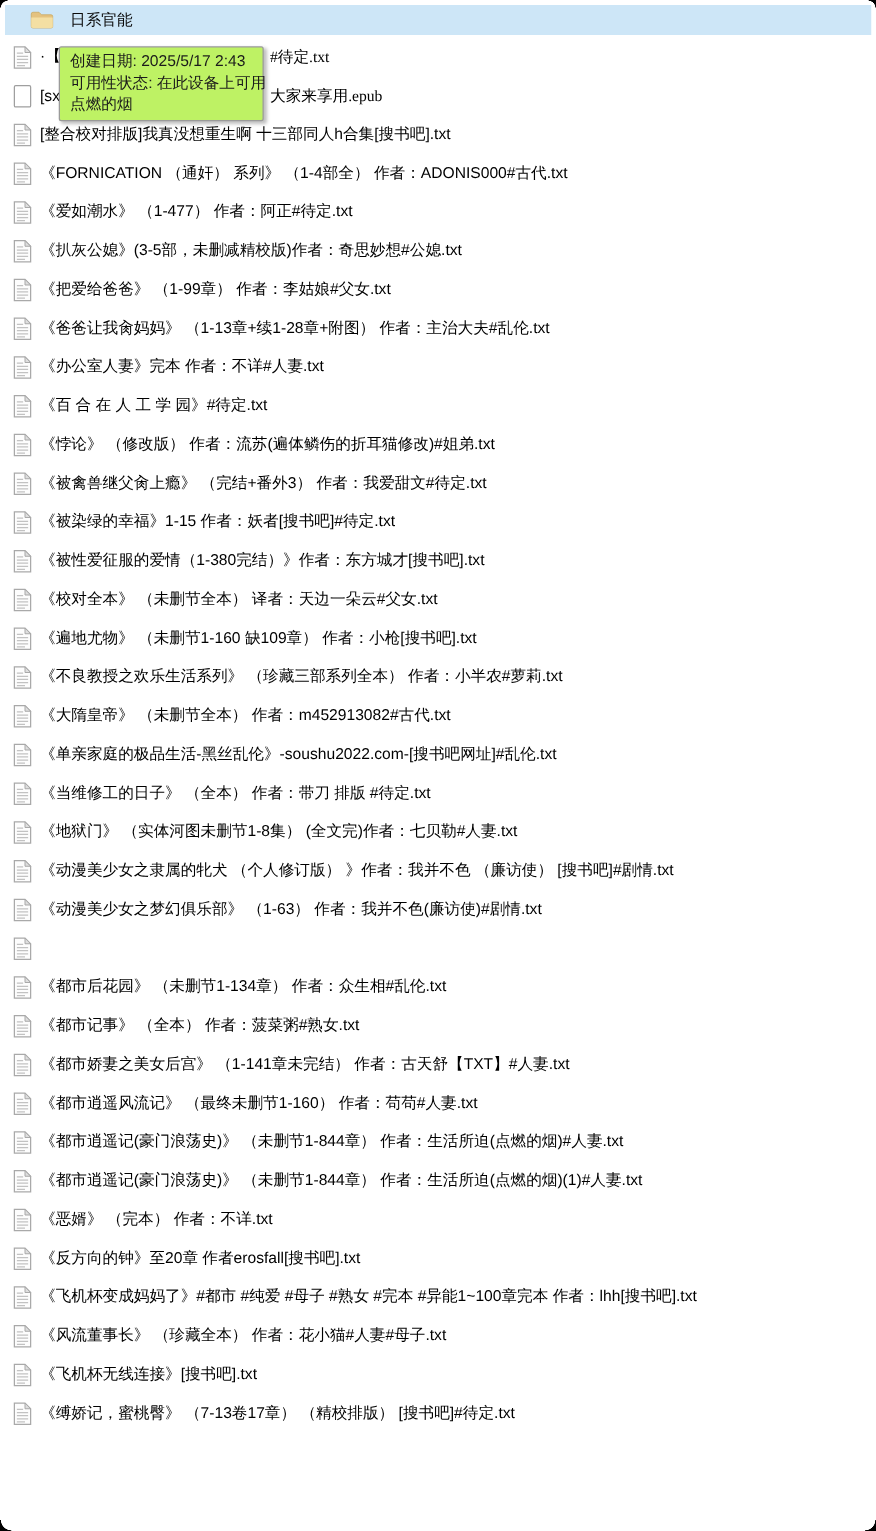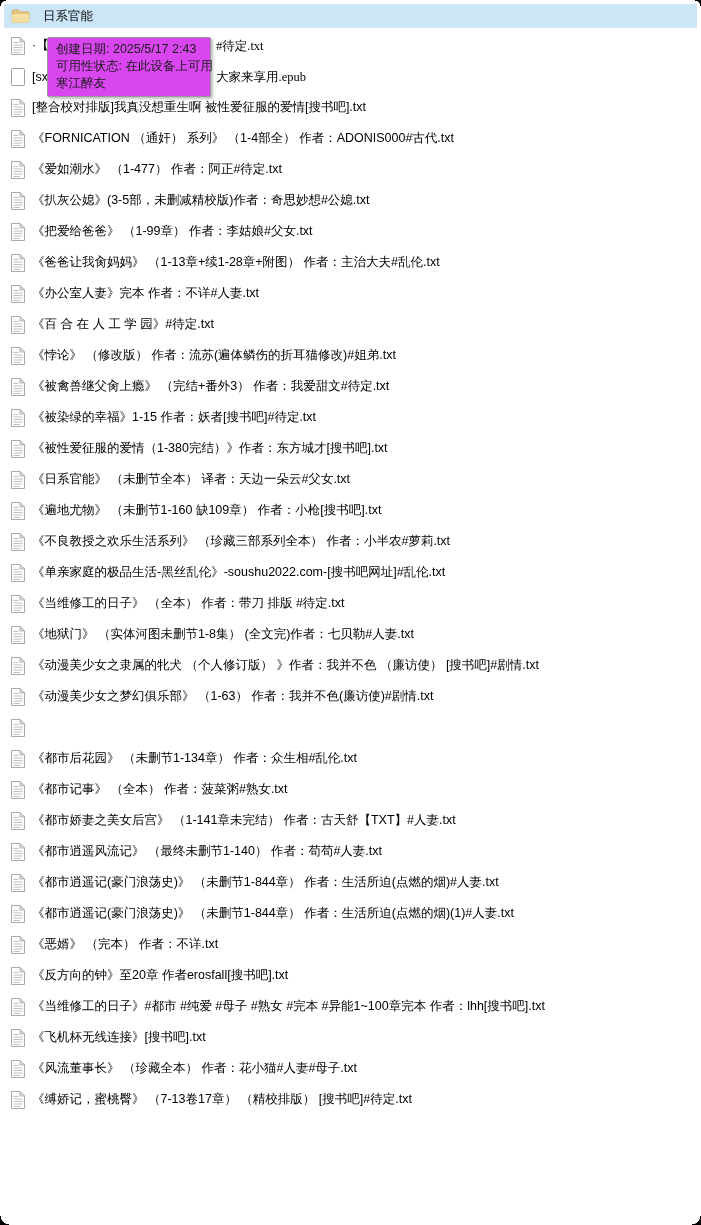--- a/index.html
+++ b/index.html
@@ -5,33 +5,33 @@
   html,body{margin:0;padding:0;}
   body{
     width:701px;height:1225px;position:relative;overflow:hidden;
     background:#ffffff;
     font-family:"Liberation Sans","DejaVu Sans",sans-serif;
   }
   
   .header-row{
     position:absolute;left:4px;top:4px;right:4px;height:24px;
     background:#cde6f7;display:flex;align-items:center;
-    padding-left:7px;gap:7px;box-sizing:border-box;
+    padding-left:20px;gap:7px;box-sizing:border-box;
   }
   .header-label{font-size:12.5px;color:#0a0a0a;}
   
   .file-list{position:absolute;top:30px;left:0;right:0;}
   .row{height:31px;display:flex;align-items:center;padding-left:10px;position:relative;}
   .icon{flex:none;margin-right:6px;display:flex;align-items:center;}
   .label{font-size:12.5px;color:#000;white-space:nowrap;}
   .suffix{position:absolute;left:216px;top:50%;transform:translateY(-50%);font-family:Liberation Serif, serif;}
   
   .tooltip{
     position:absolute;left:47px;top:37px;width:164px;box-sizing:border-box;
-    background:#d946ef;border:1px solid #9a9a9a;border-radius:2px;
+    background:#bef264;border:1px solid #9a9a9a;border-radius:2px;
     padding:3px 8px 4px 8px;z-index:10;
     box-shadow:2px 2px 3px rgba(0,0,0,0.25);
   }
   .tooltip div{font-size:12.5px;line-height:17px;color:#1b1b1b;white-space:nowrap;}
   
   .corner{position:absolute;z-index:30;}
   .c-tl{left:0;top:0;width:6px;height:6px;
     background:radial-gradient(circle at 100% 100%, transparent 5px, #000 5.5px);}
   .c-tr{right:0;top:0;width:6px;height:6px;
     background:radial-gradient(circle at 0% 100%, transparent 5px, #000 5.5px);}
@@ -78,21 +78,21 @@
   </div>
     <div class="row">
     <span class="icon">
       <svg width="16" height="20" viewBox="0 0 16 20">
         <path d="M1.5 1.5 L10 1.5 L14.5 6 L14.5 18.5 L1.5 18.5 Z" fill="#fdfdfd" stroke="#a9a9a9" stroke-width="1"></path>
         <path d="M10 1.5 L10 6 L14.5 6 Z" fill="#dedede" stroke="#a9a9a9" stroke-width="0.8"></path>
         <path d="M3.5 6.5 L8.5 6.5 M3.5 9 L12.5 9 M3.5 11.5 L12.5 11.5 M3.5 14 L12.5 14 M3.5 16.5 L10 16.5" stroke="#c2c2c2" stroke-width="1"></path>
       </svg>
     </span>
 
-    <span class="label">[整合校对排版]我真没想重生啊 被性爱征服的爱情[搜书吧].txt</span>
+    <span class="label">[整合校对排版]我真没想重生啊 十三部同人h合集[搜书吧].txt</span>
 
   </div>
     <div class="row">
     <span class="icon">
       <svg width="16" height="20" viewBox="0 0 16 20">
         <path d="M1.5 1.5 L10 1.5 L14.5 6 L14.5 18.5 L1.5 18.5 Z" fill="#fdfdfd" stroke="#a9a9a9" stroke-width="1"></path>
         <path d="M10 1.5 L10 6 L14.5 6 Z" fill="#dedede" stroke="#a9a9a9" stroke-width="0.8"></path>
         <path d="M3.5 6.5 L8.5 6.5 M3.5 9 L12.5 9 M3.5 11.5 L12.5 11.5 M3.5 14 L12.5 14 M3.5 16.5 L10 16.5" stroke="#c2c2c2" stroke-width="1"></path>
       </svg>
     </span>
@@ -222,21 +222,21 @@
   </div>
     <div class="row">
     <span class="icon">
       <svg width="16" height="20" viewBox="0 0 16 20">
         <path d="M1.5 1.5 L10 1.5 L14.5 6 L14.5 18.5 L1.5 18.5 Z" fill="#fdfdfd" stroke="#a9a9a9" stroke-width="1"></path>
         <path d="M10 1.5 L10 6 L14.5 6 Z" fill="#dedede" stroke="#a9a9a9" stroke-width="0.8"></path>
         <path d="M3.5 6.5 L8.5 6.5 M3.5 9 L12.5 9 M3.5 11.5 L12.5 11.5 M3.5 14 L12.5 14 M3.5 16.5 L10 16.5" stroke="#c2c2c2" stroke-width="1"></path>
       </svg>
     </span>
 
-    <span class="label">《日系官能》 （未删节全本） 译者：天边一朵云#父女.txt</span>
+    <span class="label">《校对全本》 （未删节全本） 译者：天边一朵云#父女.txt</span>
 
   </div>
     <div class="row">
     <span class="icon">
       <svg width="16" height="20" viewBox="0 0 16 20">
         <path d="M1.5 1.5 L10 1.5 L14.5 6 L14.5 18.5 L1.5 18.5 Z" fill="#fdfdfd" stroke="#a9a9a9" stroke-width="1"></path>
         <path d="M10 1.5 L10 6 L14.5 6 Z" fill="#dedede" stroke="#a9a9a9" stroke-width="0.8"></path>
         <path d="M3.5 6.5 L8.5 6.5 M3.5 9 L12.5 9 M3.5 11.5 L12.5 11.5 M3.5 14 L12.5 14 M3.5 16.5 L10 16.5" stroke="#c2c2c2" stroke-width="1"></path>
       </svg>
     </span>
@@ -258,20 +258,32 @@
   </div>
     <div class="row">
     <span class="icon">
       <svg width="16" height="20" viewBox="0 0 16 20">
         <path d="M1.5 1.5 L10 1.5 L14.5 6 L14.5 18.5 L1.5 18.5 Z" fill="#fdfdfd" stroke="#a9a9a9" stroke-width="1"></path>
         <path d="M10 1.5 L10 6 L14.5 6 Z" fill="#dedede" stroke="#a9a9a9" stroke-width="0.8"></path>
         <path d="M3.5 6.5 L8.5 6.5 M3.5 9 L12.5 9 M3.5 11.5 L12.5 11.5 M3.5 14 L12.5 14 M3.5 16.5 L10 16.5" stroke="#c2c2c2" stroke-width="1"></path>
       </svg>
     </span>
 
+    <span class="label">《大隋皇帝》 （未删节全本） 作者：m452913082#古代.txt</span>
+
+  </div>
+    <div class="row">
+    <span class="icon">
+      <svg width="16" height="20" viewBox="0 0 16 20">
+        <path d="M1.5 1.5 L10 1.5 L14.5 6 L14.5 18.5 L1.5 18.5 Z" fill="#fdfdfd" stroke="#a9a9a9" stroke-width="1"></path>
+        <path d="M10 1.5 L10 6 L14.5 6 Z" fill="#dedede" stroke="#a9a9a9" stroke-width="0.8"></path>
+        <path d="M3.5 6.5 L8.5 6.5 M3.5 9 L12.5 9 M3.5 11.5 L12.5 11.5 M3.5 14 L12.5 14 M3.5 16.5 L10 16.5" stroke="#c2c2c2" stroke-width="1"></path>
+      </svg>
+    </span>
+
     <span class="label">《单亲家庭的极品生活-黑丝乱伦》-soushu2022.com-[搜书吧网址]#乱伦.txt</span>
 
   </div>
     <div class="row">
     <span class="icon">
       <svg width="16" height="20" viewBox="0 0 16 20">
         <path d="M1.5 1.5 L10 1.5 L14.5 6 L14.5 18.5 L1.5 18.5 Z" fill="#fdfdfd" stroke="#a9a9a9" stroke-width="1"></path>
         <path d="M10 1.5 L10 6 L14.5 6 Z" fill="#dedede" stroke="#a9a9a9" stroke-width="0.8"></path>
         <path d="M3.5 6.5 L8.5 6.5 M3.5 9 L12.5 9 M3.5 11.5 L12.5 11.5 M3.5 14 L12.5 14 M3.5 16.5 L10 16.5" stroke="#c2c2c2" stroke-width="1"></path>
       </svg>
@@ -365,21 +377,21 @@
   </div>
     <div class="row">
     <span class="icon">
       <svg width="16" height="20" viewBox="0 0 16 20">
         <path d="M1.5 1.5 L10 1.5 L14.5 6 L14.5 18.5 L1.5 18.5 Z" fill="#fdfdfd" stroke="#a9a9a9" stroke-width="1"></path>
         <path d="M10 1.5 L10 6 L14.5 6 Z" fill="#dedede" stroke="#a9a9a9" stroke-width="0.8"></path>
         <path d="M3.5 6.5 L8.5 6.5 M3.5 9 L12.5 9 M3.5 11.5 L12.5 11.5 M3.5 14 L12.5 14 M3.5 16.5 L10 16.5" stroke="#c2c2c2" stroke-width="1"></path>
       </svg>
     </span>
 
-    <span class="label">《都市逍遥风流记》 （最终未删节1-140） 作者：苟苟#人妻.txt</span>
+    <span class="label">《都市逍遥风流记》 （最终未删节1-160） 作者：苟苟#人妻.txt</span>
 
   </div>
     <div class="row">
     <span class="icon">
       <svg width="16" height="20" viewBox="0 0 16 20">
         <path d="M1.5 1.5 L10 1.5 L14.5 6 L14.5 18.5 L1.5 18.5 Z" fill="#fdfdfd" stroke="#a9a9a9" stroke-width="1"></path>
         <path d="M10 1.5 L10 6 L14.5 6 Z" fill="#dedede" stroke="#a9a9a9" stroke-width="0.8"></path>
         <path d="M3.5 6.5 L8.5 6.5 M3.5 9 L12.5 9 M3.5 11.5 L12.5 11.5 M3.5 14 L12.5 14 M3.5 16.5 L10 16.5" stroke="#c2c2c2" stroke-width="1"></path>
       </svg>
     </span>
@@ -425,63 +437,63 @@
   </div>
     <div class="row">
     <span class="icon">
       <svg width="16" height="20" viewBox="0 0 16 20">
         <path d="M1.5 1.5 L10 1.5 L14.5 6 L14.5 18.5 L1.5 18.5 Z" fill="#fdfdfd" stroke="#a9a9a9" stroke-width="1"></path>
         <path d="M10 1.5 L10 6 L14.5 6 Z" fill="#dedede" stroke="#a9a9a9" stroke-width="0.8"></path>
         <path d="M3.5 6.5 L8.5 6.5 M3.5 9 L12.5 9 M3.5 11.5 L12.5 11.5 M3.5 14 L12.5 14 M3.5 16.5 L10 16.5" stroke="#c2c2c2" stroke-width="1"></path>
       </svg>
     </span>
 
-    <span class="label">《当维修工的日子》#都市 #纯爱 #母子 #熟女 #完本 #异能1~100章完本 作者：lhh[搜书吧].txt</span>
+    <span class="label">《飞机杯变成妈妈了》#都市 #纯爱 #母子 #熟女 #完本 #异能1~100章完本 作者：lhh[搜书吧].txt</span>
+
+  </div>
+    <div class="row">
+    <span class="icon">
+      <svg width="16" height="20" viewBox="0 0 16 20">
+        <path d="M1.5 1.5 L10 1.5 L14.5 6 L14.5 18.5 L1.5 18.5 Z" fill="#fdfdfd" stroke="#a9a9a9" stroke-width="1"></path>
+        <path d="M10 1.5 L10 6 L14.5 6 Z" fill="#dedede" stroke="#a9a9a9" stroke-width="0.8"></path>
+        <path d="M3.5 6.5 L8.5 6.5 M3.5 9 L12.5 9 M3.5 11.5 L12.5 11.5 M3.5 14 L12.5 14 M3.5 16.5 L10 16.5" stroke="#c2c2c2" stroke-width="1"></path>
+      </svg>
+    </span>
+
+    <span class="label">《风流董事长》 （珍藏全本） 作者：花小猫#人妻#母子.txt</span>
 
   </div>
     <div class="row">
     <span class="icon">
       <svg width="16" height="20" viewBox="0 0 16 20">
         <path d="M1.5 1.5 L10 1.5 L14.5 6 L14.5 18.5 L1.5 18.5 Z" fill="#fdfdfd" stroke="#a9a9a9" stroke-width="1"></path>
         <path d="M10 1.5 L10 6 L14.5 6 Z" fill="#dedede" stroke="#a9a9a9" stroke-width="0.8"></path>
         <path d="M3.5 6.5 L8.5 6.5 M3.5 9 L12.5 9 M3.5 11.5 L12.5 11.5 M3.5 14 L12.5 14 M3.5 16.5 L10 16.5" stroke="#c2c2c2" stroke-width="1"></path>
       </svg>
     </span>
 
     <span class="label">《飞机杯无线连接》[搜书吧].txt</span>
-
-  </div>
-    <div class="row">
-    <span class="icon">
-      <svg width="16" height="20" viewBox="0 0 16 20">
-        <path d="M1.5 1.5 L10 1.5 L14.5 6 L14.5 18.5 L1.5 18.5 Z" fill="#fdfdfd" stroke="#a9a9a9" stroke-width="1"></path>
-        <path d="M10 1.5 L10 6 L14.5 6 Z" fill="#dedede" stroke="#a9a9a9" stroke-width="0.8"></path>
-        <path d="M3.5 6.5 L8.5 6.5 M3.5 9 L12.5 9 M3.5 11.5 L12.5 11.5 M3.5 14 L12.5 14 M3.5 16.5 L10 16.5" stroke="#c2c2c2" stroke-width="1"></path>
-      </svg>
-    </span>
-
-    <span class="label">《风流董事长》 （珍藏全本） 作者：花小猫#人妻#母子.txt</span>
 
   </div>
     <div class="row">
     <span class="icon">
       <svg width="16" height="20" viewBox="0 0 16 20">
         <path d="M1.5 1.5 L10 1.5 L14.5 6 L14.5 18.5 L1.5 18.5 Z" fill="#fdfdfd" stroke="#a9a9a9" stroke-width="1"></path>
         <path d="M10 1.5 L10 6 L14.5 6 Z" fill="#dedede" stroke="#a9a9a9" stroke-width="0.8"></path>
         <path d="M3.5 6.5 L8.5 6.5 M3.5 9 L12.5 9 M3.5 11.5 L12.5 11.5 M3.5 14 L12.5 14 M3.5 16.5 L10 16.5" stroke="#c2c2c2" stroke-width="1"></path>
       </svg>
     </span>
 
     <span class="label">《缚娇记，蜜桃臀》 （7-13卷17章） （精校排版） [搜书吧]#待定.txt</span>
 
   </div>
   </div>
 
 <div class="tooltip">
   <div>创建日期: 2025/5/17 2:43</div>
   <div>可用性状态: 在此设备上可用</div>
-  <div>寒江醉友</div>
+  <div>点燃的烟</div>
 </div>
 
 <div class="corner c-tl"></div>
 <div class="corner c-tr"></div>
 <div class="corner c-bl"></div>
 <div class="corner c-br"></div>
 
 </body></html>

